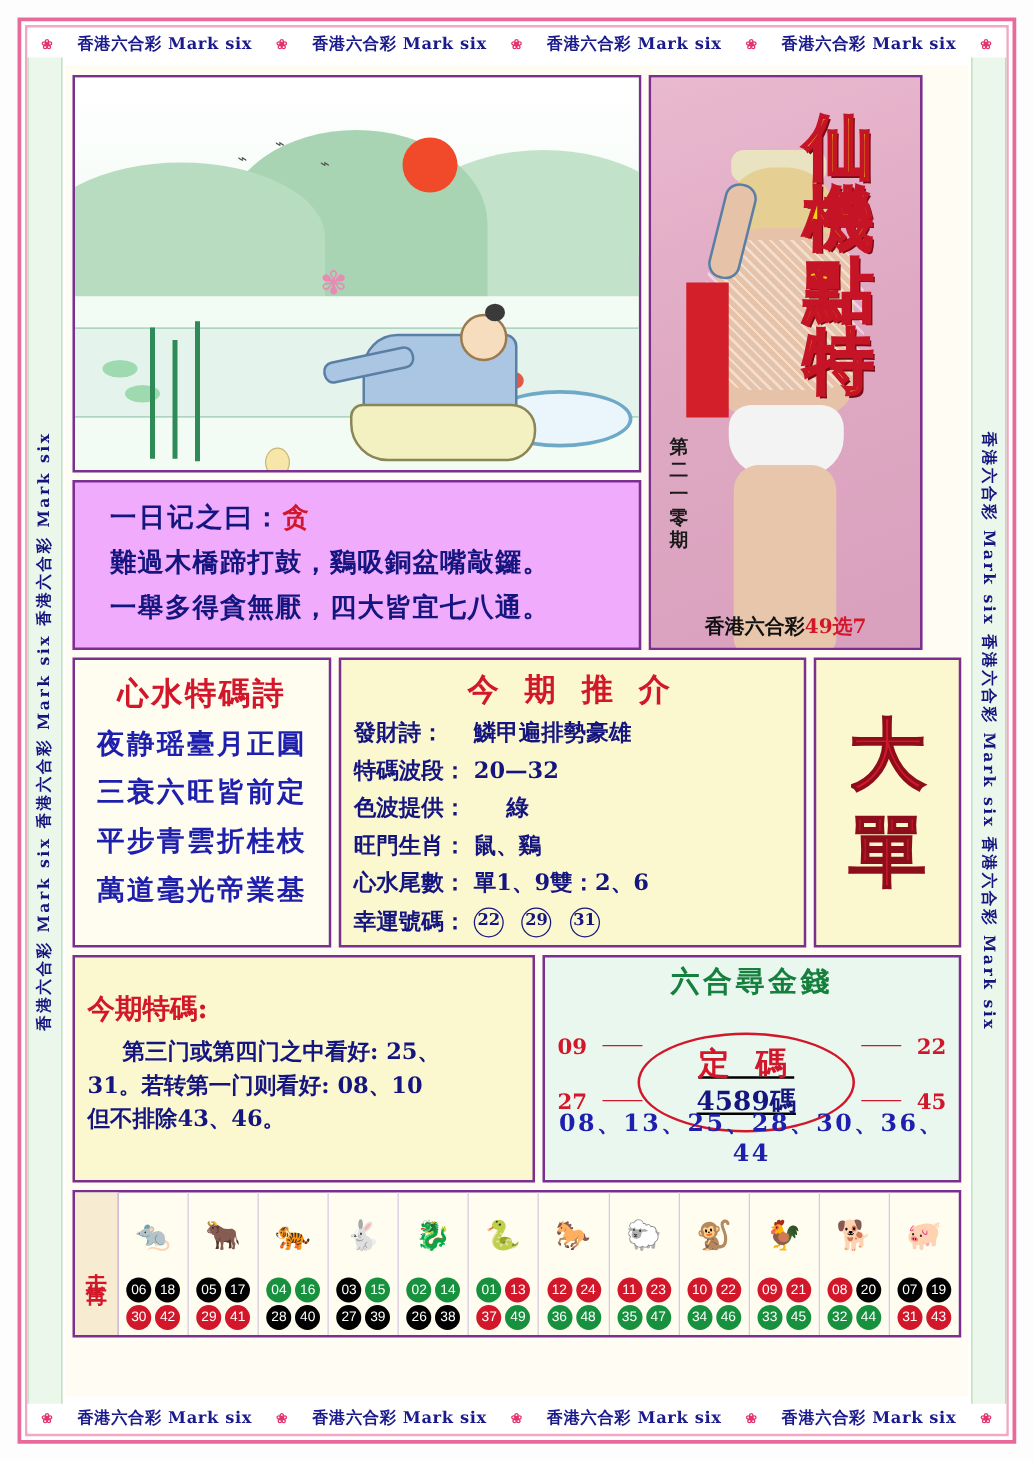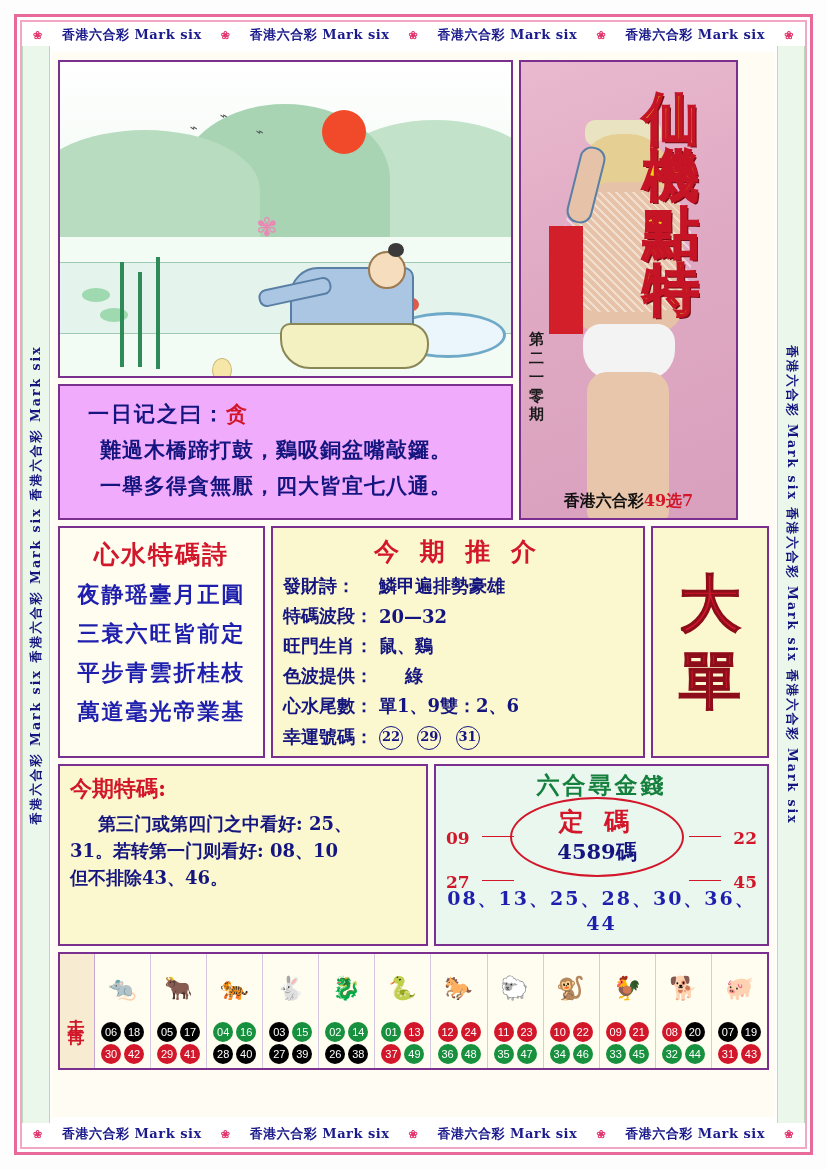--- a/index.html
+++ b/index.html
@@ -99,21 +99,21 @@
   .bun{position:absolute;left:138px;top:6px;width:16px;height:14px;border-radius:50%;background:#3a3a3a;}
   .arm{position:absolute;left:8px;top:46px;width:70px;height:14px;background:#aac6e3;border:2px solid #5a7fa5;border-radius:8px;transform:rotate(-12deg);}
 
   .verse{
     flex:1;margin-top:6px;border:2px solid #7b2f8f;background:#f0abfc;
     padding:10px 28px;box-sizing:border-box;
     font-family:"DejaVu Serif","Liberation Serif",serif;
   }
   .verse .l1{font-size:21px;color:#15157f;font-weight:bold;margin:4px 0 6px;letter-spacing:2px;}
   .verse .l1 .red{color:#d2172a;}
-  .verse .l2,.verse .l3{font-size:21px;color:#15157f;font-weight:bold;margin:8px 12px;letter-spacing:1px;}
+  .verse .l2,.verse .l3{font-size:21px;color:#15157f;font-weight:bold;margin:8px 0;letter-spacing:1px;}
 
   .right-col{
     width:215px;position:relative;border:2px solid #7b2f8f;background:#f1c7d8;overflow:hidden;
   }
   .model{
     position:absolute;left:0;top:0;right:0;bottom:0;
     background:linear-gradient(160deg,#e9b9cf 0%,#dfa9c3 45%,#d9a0bd 100%);
   }
   .model .torso{position:absolute;left:52px;top:120px;width:110px;height:150px;background:#e6c3a8;border-radius:40px 40px 26px 26px;}
   .model .mesh{position:absolute;left:44px;top:130px;width:126px;height:120px;background:repeating-linear-gradient(45deg,rgba(255,255,255,.45) 0 2px,transparent 2px 6px);border-radius:36px;}
@@ -127,21 +127,21 @@
     position:absolute;right:6px;top:28px;width:118px;text-align:center;
     font-family:"DejaVu Serif","Liberation Serif",serif;
   }
   .title-art .ch{
     font-size:56px;line-height:1.02;font-weight:bold;color:#f2d411;
     -webkit-text-stroke:2px #c41425;
     text-shadow:2px 2px 0 #7a0b14;
     display:block;
   }
   .issue{
-    position:absolute;left:8px;bottom:94px;width:28px;
+    position:absolute;left:8px;bottom:76px;width:28px;text-align:center;
     font-family:"DejaVu Serif","Liberation Serif",serif;
     font-size:15px;font-weight:bold;color:#1a1a1a;line-height:1.25;
   }
   .brandline{
     position:absolute;left:0;right:0;bottom:6px;text-align:center;
     font-family:"DejaVu Serif","Liberation Serif",serif;
     font-size:16px;font-weight:bold;color:#111;
   }
   .brandline .num{color:#d2172a;}
 
@@ -175,36 +175,36 @@
   }
   .big-box .ch{
     font-size:62px;font-weight:bold;color:#d2172a;line-height:1.25;
     -webkit-text-stroke:1px #8e0d1a;
   }
 
   
   .low-row{display:flex;gap:6px;margin-top:6px;height:182px;}
   .special-box{
     width:370px;border:2px solid #7b2f8f;background:#fbf8cf;
-    box-sizing:border-box;padding:6px 10px;
+    box-sizing:border-box;padding:24px 10px;
     font-family:"DejaVu Serif","Liberation Serif",serif;
   }
   .special-box .hd{font-size:22px;font-weight:bold;color:#d2172a;margin:2px 0 6px;}
   .special-box .tx{font-size:18px;color:#15157f;font-weight:bold;line-height:1.5;text-indent:0;}
   .special-box .tx .ind{display:inline-block;width:28px;}
   .special-box .foot{font-size:19px;color:#15157f;font-weight:bold;text-align:center;margin-top:10px;}
   .money-box{
     flex:1;border:2px solid #7b2f8f;background:#eaf7ef;
     box-sizing:border-box;position:relative;
     font-family:"DejaVu Serif","Liberation Serif",serif;
   }
   .money-box .hd{text-align:center;font-size:23px;font-weight:bold;color:#15803d;margin:4px 0 0;letter-spacing:3px;}
   .oval{
-    position:absolute;left:74px;top:31px;width:170px;height:76px;
-    border:2px solid #d2172a;border-radius:50%;text-align:center;
+    position:absolute;left:74px;top:60px;width:170px;height:76px;
+    border:2px solid #d2172a;border-radius:50%;text-align:center;text-decoration:underline;
   }
   .oval .o1{font-size:25px;font-weight:bold;color:#d2172a;letter-spacing:6px;margin-top:6px;}
   .oval .o2{font-size:21px;font-weight:bold;color:#15157f;}
   .corner{position:absolute;font-size:17px;font-weight:bold;color:#d2172a;}
   .c-tl{left:10px;top:62px;}
   .c-tr{right:10px;top:62px;}
   .c-bl{left:10px;top:106px;}
   .c-br{right:10px;top:106px;}
   .line-l{position:absolute;left:46px;width:32px;height:1px;background:#d2172a;}
   .line-r{position:absolute;right:46px;width:32px;height:1px;background:#d2172a;}
@@ -364,26 +364,26 @@
         <div class="hd">今 期 推 介</div>
         <div class="rec-row">
           <div class="k">發財詩：</div>
           <div class="v">鱗甲遍排勢豪雄</div>
         </div>
         <div class="rec-row">
           <div class="k">特碼波段：</div>
           <div class="v">20—32</div>
         </div>
         <div class="rec-row">
+          <div class="k">色波提供：</div>
+          <div class="v" style="padding-left:26px;">綠</div>
+        </div>
+        <div class="rec-row">
           <div class="k">旺門生肖：</div>
           <div class="v">鼠、鷄</div>
-        </div>
-        <div class="rec-row">
-          <div class="k">色波提供：</div>
-          <div class="v" style="padding-left:26px;">綠</div>
         </div>
         <div class="rec-row">
           <div class="k">心水尾數：</div>
           <div class="v">單1、9雙：2、6</div>
         </div>
         <div class="rec-row">
           <div class="k">幸運號碼：</div>
           <div class="v">
             <span class="ball">22</span>
             <span class="ball">29</span>

